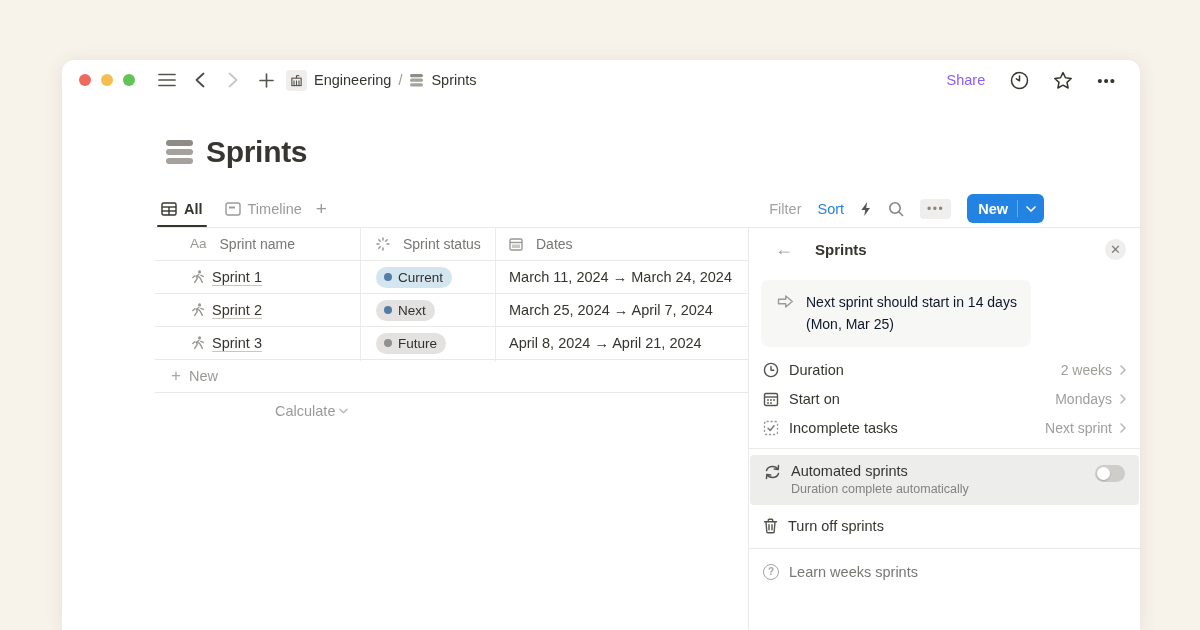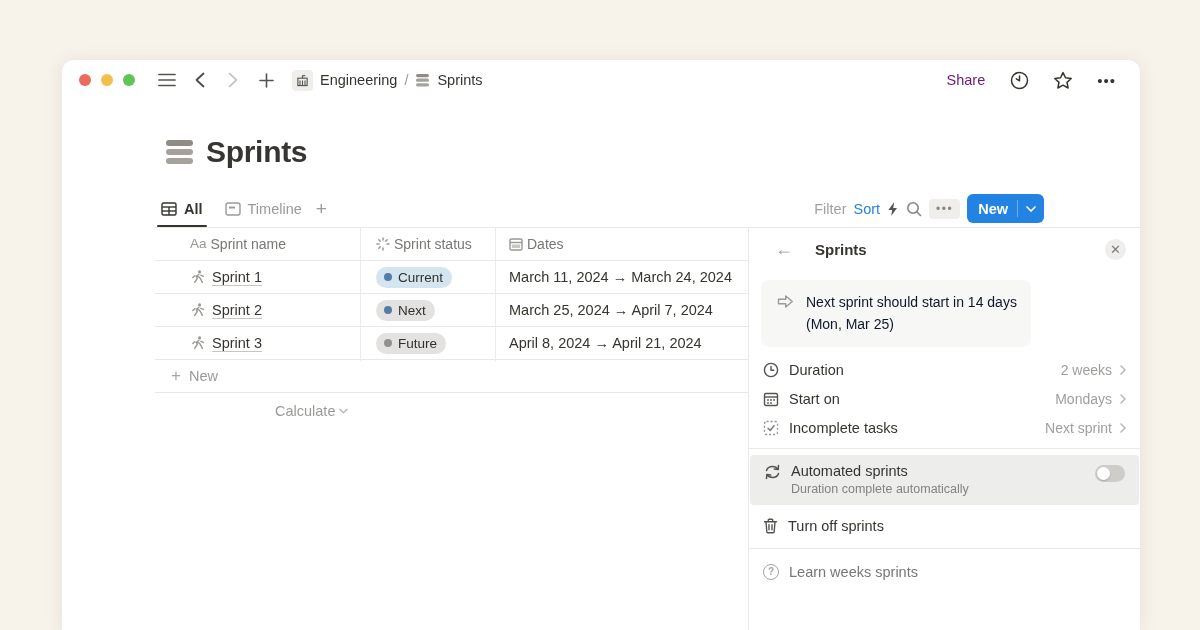--- a/index.html
+++ b/index.html
@@ -18,60 +18,60 @@
   
   .titlebar {
     position:absolute; left:0; top:0; right:0; height:40px;
     display:flex; align-items:center; padding:0 24px 0 17px;
   }
   .lights { display:flex; gap:10px; margin-right:22px; }
   .light { width:12px; height:12px; border-radius:50%; }
   .light.red{background:#ec6a5e;} .light.yellow{background:#f4bf4f;} .light.green{background:#61c454;}
   .tb-btn { display:flex; align-items:center; justify-content:center; height:24px; min-width:20px; cursor:pointer; }
   .tb-group { display:flex; align-items:center; gap:13px; }
-  .crumbs { display:flex; align-items:center; gap:7px; margin-left:16px; font-size:14.5px; font-weight:500; }
+  .crumbs { display:flex; align-items:center; gap:7px; margin-left:10px; font-size:14.5px; font-weight:500; }
   .chip { width:21px; height:21px; background:#efeeec; border-radius:4px; display:flex; align-items:center; justify-content:center; }
   .crumb-sep { color:#9b9a97; font-weight:400; }
   .tb-right { margin-left:auto; display:flex; align-items:center; gap:24px; }
-  .share { font-size:14.5px; color:#701a75; cursor:pointer; }
+  .share { font-size:14.5px; color:#8b5cf6; cursor:pointer; }
   .tb-dots { font-size:15px; letter-spacing:1px; color:#37352f; cursor:pointer; }
 
   
   .page-head { position:absolute; left:104px; top:75px; display:flex; align-items:center; gap:13px; }
   .db-big { display:flex; flex-direction:column; gap:3px; }
   .db-big span { width:27px; height:6px; border-radius:3px; background:#a5a29d; }
   .db-big span:first-child { background:#8f8c87; }
   .page-title { font-size:30px; font-weight:700; letter-spacing:-.3px; color:#37352f; }
 
   
   .viewbar { position:absolute; left:93px; right:96px; top:131px; height:35px; display:flex; align-items:center; }
   .tab { display:flex; align-items:center; gap:7px; height:35px; padding:0 6px; font-size:14.5px; cursor:pointer; position:relative; }
   .tab.active { font-weight:600; color:#37352f; }
   .tab.active::after { content:""; position:absolute; left:2px; right:2px; bottom:-1px; height:2px; background:#37352f; border-radius:1px; }
   .tab.inactive { color:#9b9a97; }
   .addview { color:#9b9a97; font-size:19px; padding:0 8px; cursor:pointer; }
-  .toolgroup { margin-left:auto; display:flex; align-items:center; gap:7px; }
+  .toolgroup { margin-left:auto; display:flex; align-items:center; gap:16px; }
   .tool-text { font-size:14.5px; cursor:pointer; }
   .t-filter { color:#a3a19d; }
   .t-sort { color:#2383e2; }
   .tool-ic { display:flex; align-items:center; justify-content:center; cursor:pointer; }
   .dots-box { background:#efeeec; border-radius:4px; padding:4px 7px; color:#87867f; font-size:12px; letter-spacing:1.5px; line-height:1; cursor:pointer; }
   .new-btn { display:flex; align-items:center; background:#2383e2; border-radius:6px; height:29px; color:#fff; cursor:pointer; overflow:hidden; }
   .new-main { font-size:14.5px; font-weight:600; padding:0 9px 0 11px; }
   .new-split { width:1px; height:17px; background:rgba(255,255,255,.35); }
   .new-caret { padding:0 8px; display:flex; align-items:center; }
 
   .hline { position:absolute; left:93px; right:0; top:167px; height:1px; background:#e9e9e7; }
   .vline-panel { position:absolute; left:686px; top:167px; bottom:0; width:1px; background:#e9e9e7; }
 
   
   .table { position:absolute; left:93px; top:167px; width:593px; }
   .colsep { position:absolute; top:0; width:1px; height:134px; background:#ecebe9; }
   .thead { display:flex; height:34px; border-bottom:1px solid #e9e9e7; }
-  .th { display:flex; align-items:center; gap:4px; font-size:14px; color:#787774; cursor:pointer; }
+  .th { display:flex; align-items:center; gap:13px; font-size:14px; color:#787774; cursor:pointer; }
   .th .aa { font-size:13.5px; color:#9a9894; font-weight:500; }
   .col1 { width:205px; padding-left:35px; }
   .thead .col1 { padding-left:35px; }
   .col2 { width:135px; padding-left:16px; }
   .col3 { width:253px; padding-left:14px; }
   .trow { display:flex; height:33px; border-bottom:1px solid #e9e9e7; align-items:stretch; }
   .cell { display:flex; align-items:center; cursor:pointer; }
   .sprint-name { font-size:14.5px; font-weight:500; color:#37352f; text-decoration:underline; text-decoration-color:#c9c6c0; text-underline-offset:3px; text-decoration-thickness:1px; margin-left:7px; }
   .pill { display:inline-flex; align-items:center; gap:6px; border-radius:999px; padding:3px 9px 3px 8px; font-size:13.5px; color:#32302c; }
   .pill.blue-bg { background:#d3e5ef; }

